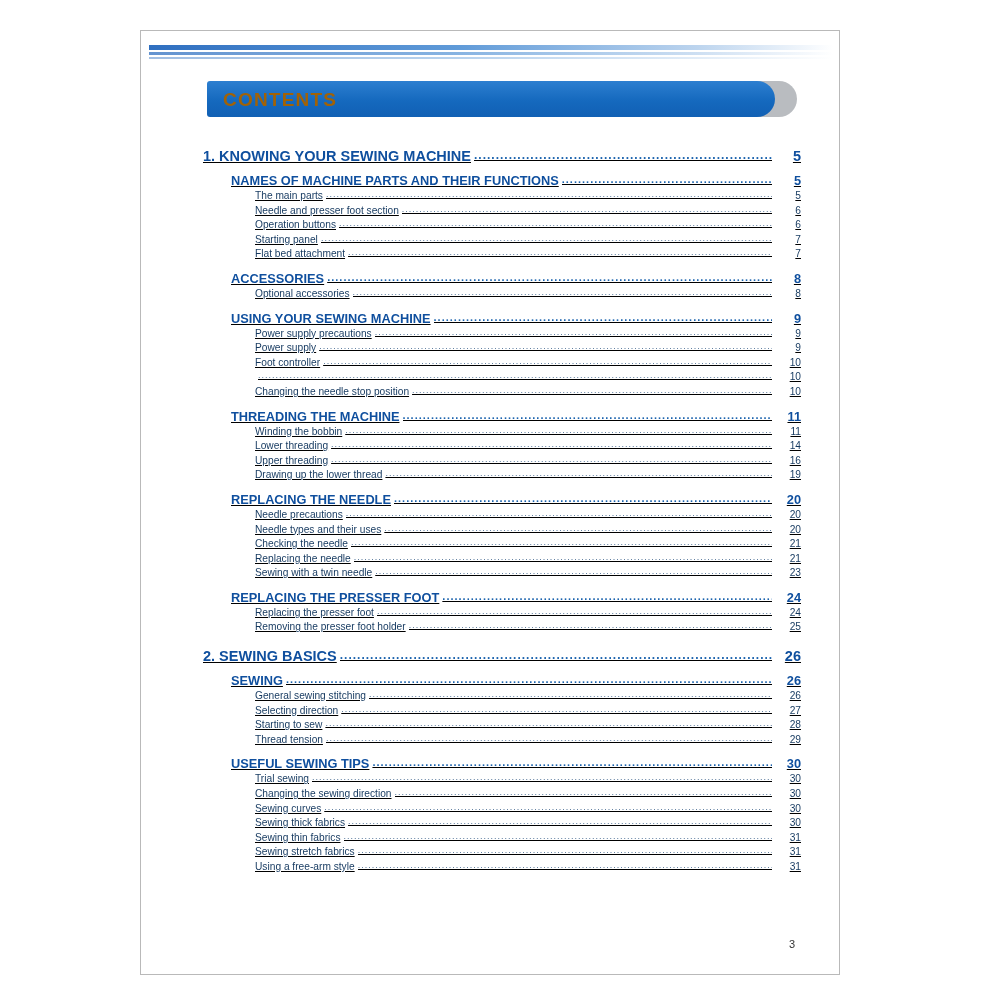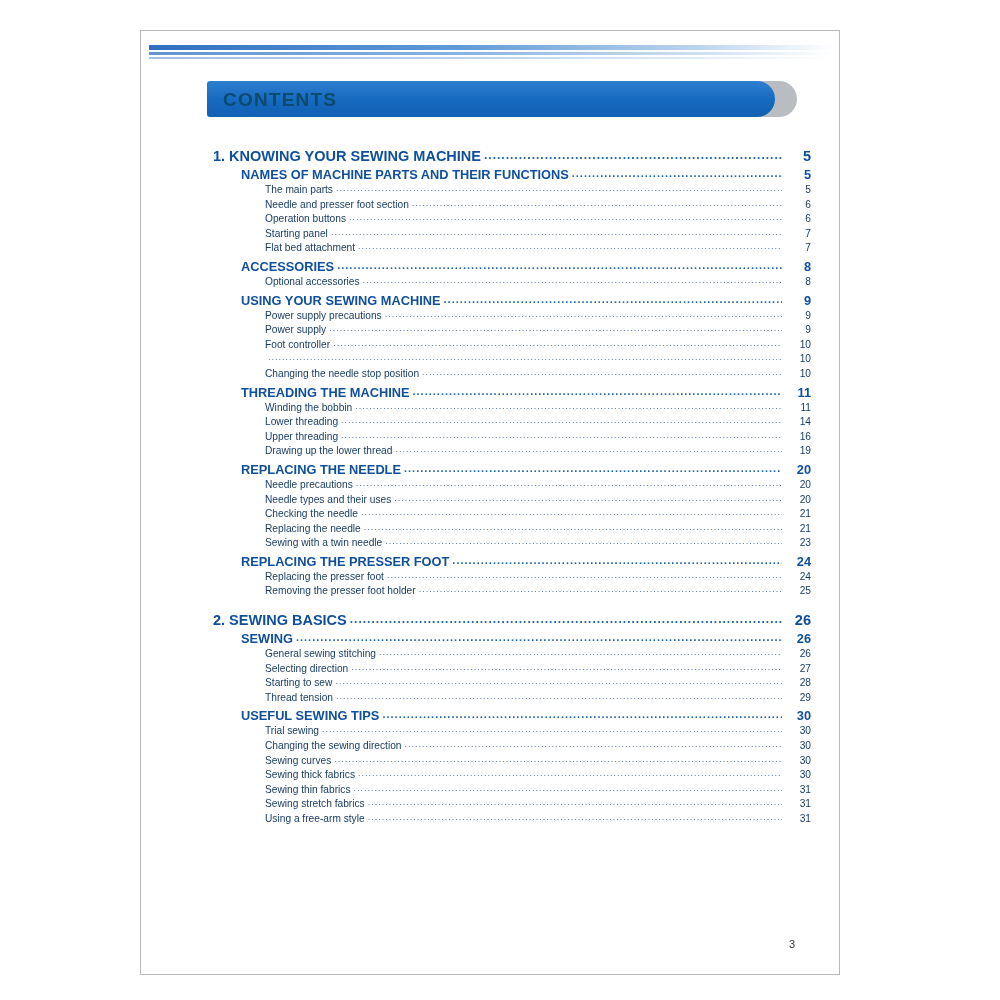--- a/index.html
+++ b/index.html
@@ -68,31 +68,32 @@
   .contents-bar .bar-cap-blue {
     position: absolute;
     right: 22px; top: 0;
     width: 46px; height: 36px;
     background: linear-gradient(to bottom, #2d7fd0 0%, #1569be 55%, #1160b4 100%);
     border-radius: 0 18px 18px 0;
   }
   .contents-bar .bar-title {
     position: absolute;
     left: 16px; top: 8px;
-    color: #0c4a6e;
+    color: #a16207;
     font-size: 19px;
     font-weight: bold;
     letter-spacing: 1.2px;
   }
 
   .toc {
     position: absolute;
-    left: 72px;
+    left: 62px;
     top: 104px;
     width: 598px;
+    text-decoration: underline;
   }
 
   .row {
     display: flex;
     align-items: baseline;
     white-space: nowrap;
   }
   .row .label { flex: 0 0 auto; }
   .row .dots {
     flex: 1 1 auto;
@@ -113,21 +114,21 @@
     padding-left: 0px;
   }
   .lvl1 .dots { color: #1b63ae; font-size: 12px; position: relative; top: -2px; }
   .lvl1 .pg { width: 26px; }
 
   
   .lvl2 {
     color: #0f4f9e;
     font-size: 12.8px;
     font-weight: bold;
-    margin-top: 3px;
+    margin-top: 9px;
     margin-bottom: 1px;
     padding-left: 28px;
   }
   .lvl2 .dots { color: #1b63ae; font-size: 11px; position: relative; top: -2px; }
   .lvl2 .pg { width: 26px; }
 
   
   .lvl3 {
     color: #14385f;
     font-size: 10.2px;

